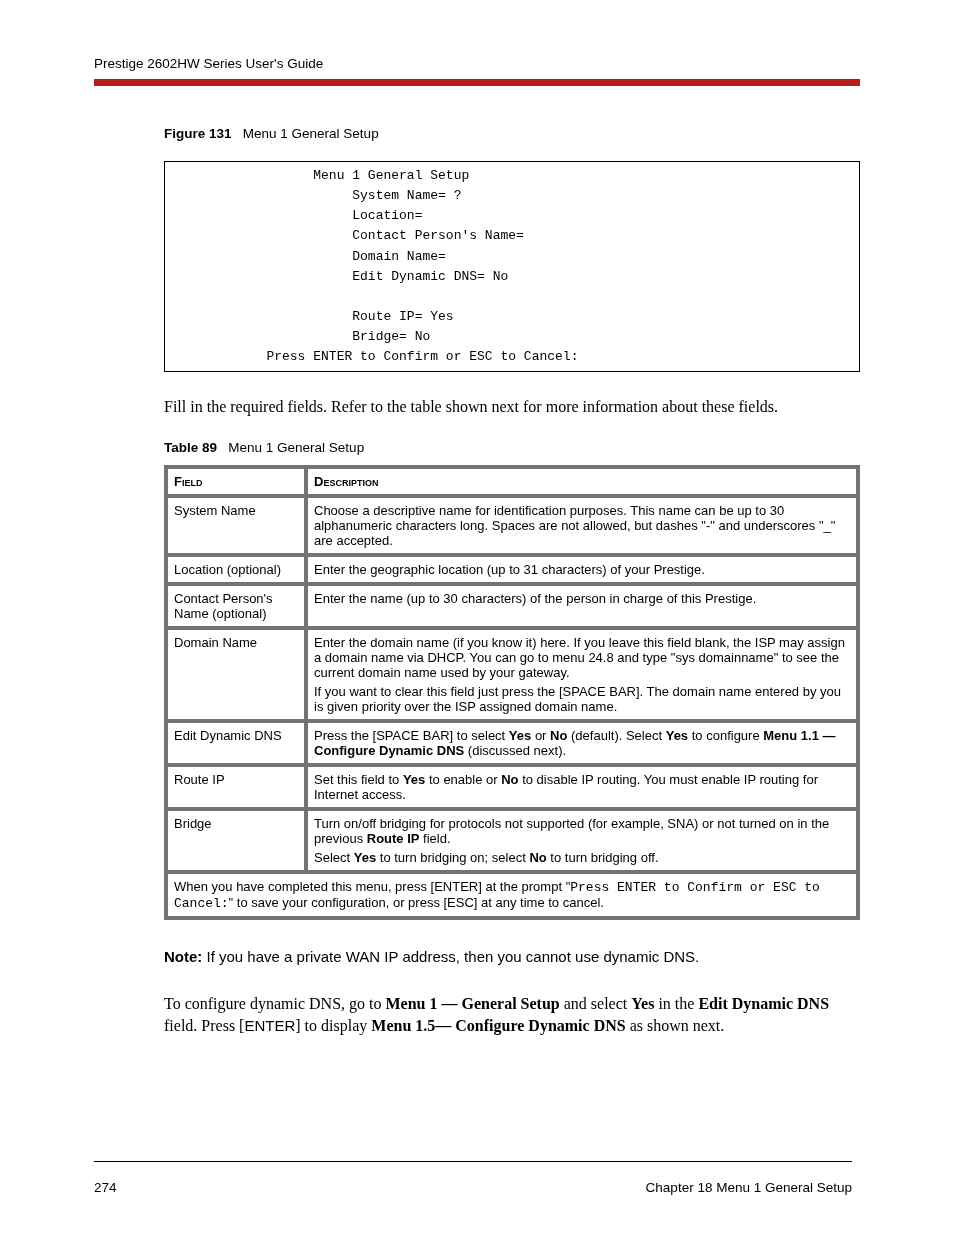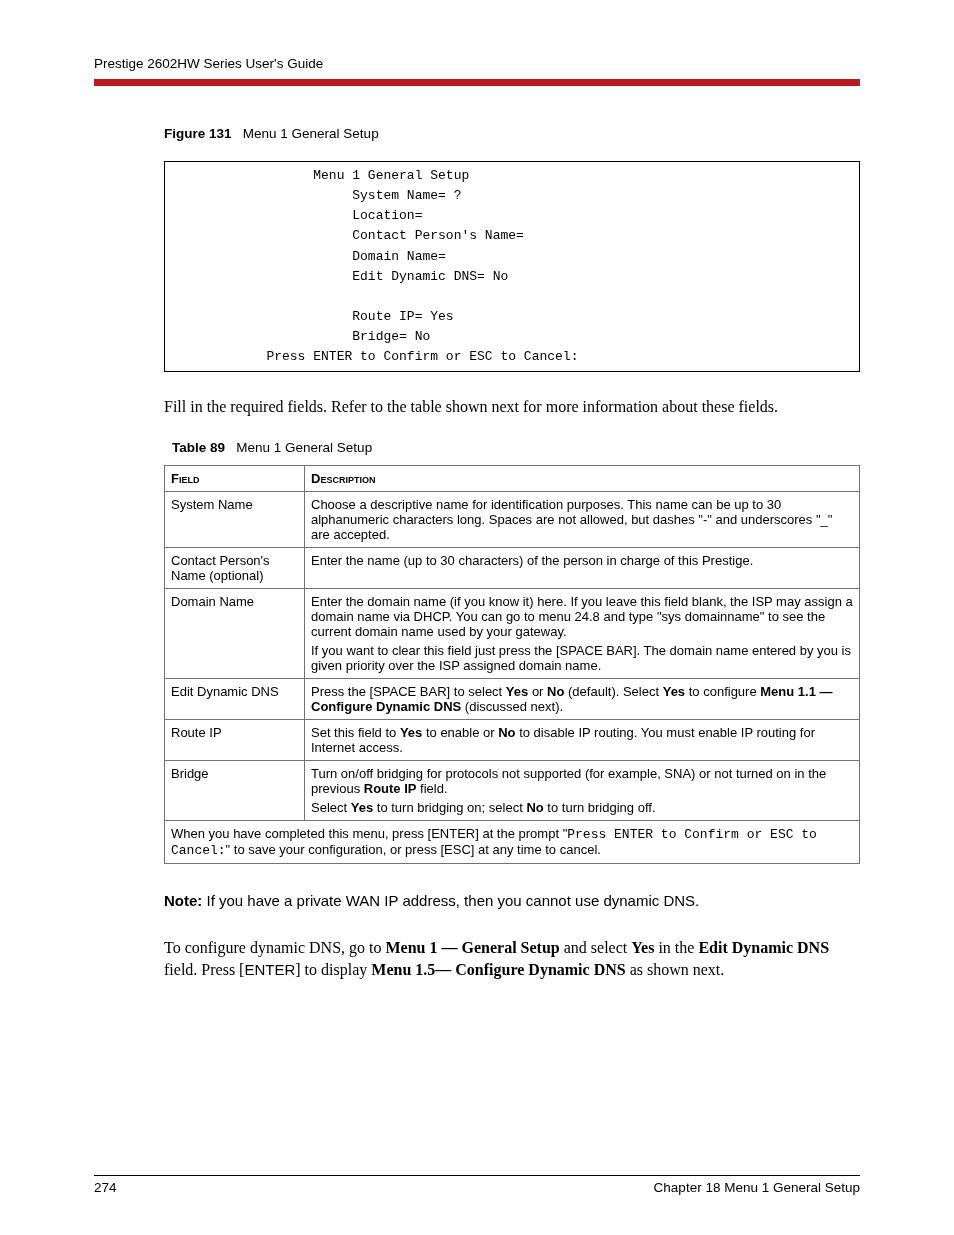--- a/index.html
+++ b/index.html
@@ -38,30 +38,30 @@
     .body-text {
       font-size: 16px;
       line-height: 1.35;
       margin-bottom: 22px;
     }
     .tbl-caption {
       font-family: Arial, Helvetica, sans-serif;
       font-size: 13.5px;
       margin-bottom: 10px;
     }
-    .tbl-caption .bold { font-weight: bold; margin-left: 8px; }
+    .tbl-caption .bold { font-weight: bold; }
     table.fields {
       width: 100%;
       border-collapse: collapse;
       font-family: Arial, Helvetica, sans-serif;
       font-size: 13px;
       margin-bottom: 28px;
     }
     table.fields th, table.fields td {
-      border: 1px solid #737373;
+      border: 4px solid #737373;
       padding: 5px 6px;
       text-align: left;
       vertical-align: top;
     }
     table.fields th {
       font-variant: small-caps;
       font-weight: bold;
     }
     table.fields td .p { margin-bottom: 4px; }
     table.fields td .p:last-child { margin-bottom: 0; }
@@ -74,23 +74,23 @@
       margin-left: -70px;
     }
     .note-text {
       font-family: Arial, Helvetica, sans-serif;
       font-size: 15px;
       margin-bottom: 28px;
     }
     .note-text .bold { font-weight: bold; }
     .footer {
       position: absolute;
-      left: 94px; right: 94px; bottom: 40px;
+      left: 94px; right: 102px; bottom: 40px;
       border-top: 1px solid #000;
-      padding-top: 4px;
+      padding-top: 18px;
       font-family: Arial, Helvetica, sans-serif;
       font-size: 13.5px;
       display: flex;
       justify-content: space-between;
     }
   </style>
 </head>
 <body>
 
 <div class="header-line">Prestige 2602HW Series User's Guide</div>
@@ -125,20 +125,26 @@
       <tr>
         <th style="width:140px">Field</th>
         <th>Description</th>
       </tr>
     </thead>
     <tbody id="tbody">
         <tr>
           <td>System Name</td>
           <td>
             <div class="p">Choose a descriptive name for identification purposes.  This name can be up to 30 alphanumeric characters long.  Spaces are not allowed, but dashes "-" and underscores "_" are accepted.</div>
+          </td>
+        </tr>
+        <tr>
+          <td>Location (optional)</td>
+          <td>
+            <div class="p">Enter the geographic location (up to 31 characters) of your Prestige.</div>
           </td>
         </tr>
         <tr>
           <td>Contact Person's Name (optional)</td>
           <td>
             <div class="p">Enter the name (up to 30 characters) of the person in charge of this Prestige.</div>
           </td>
         </tr>
         <tr>
           <td>Domain Name</td>

